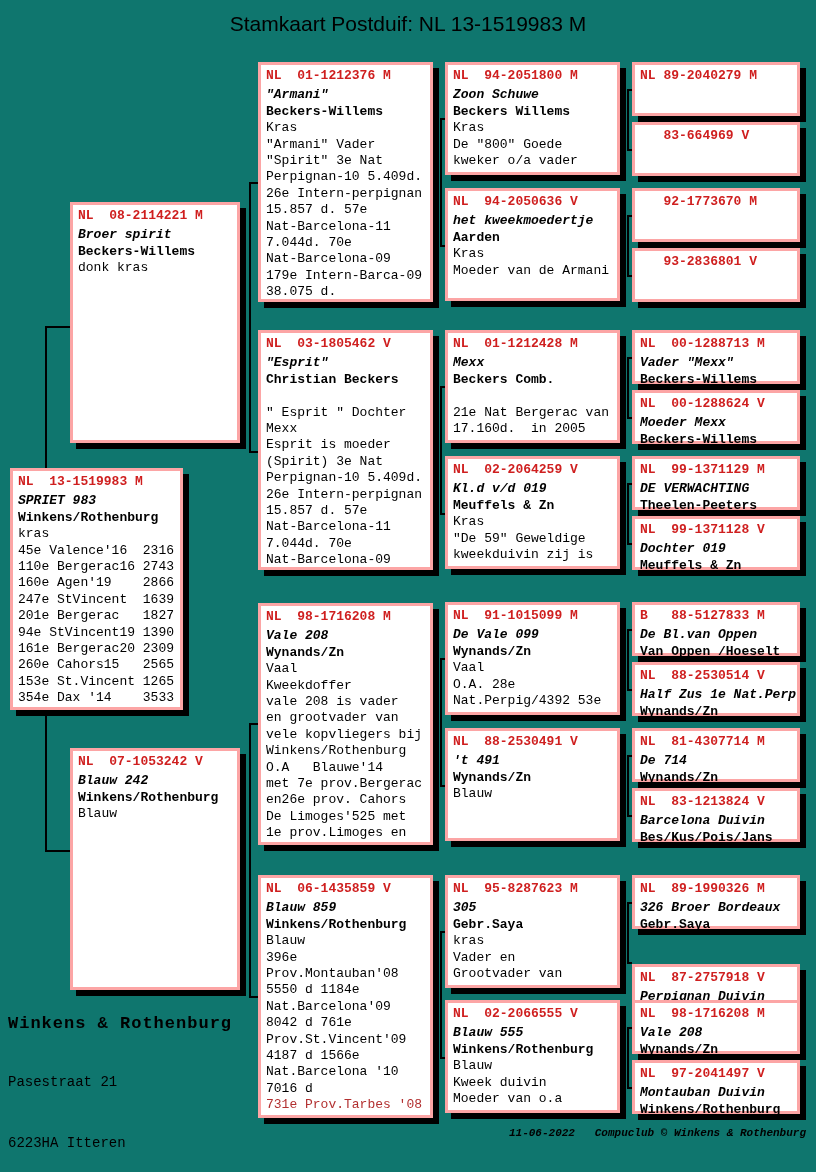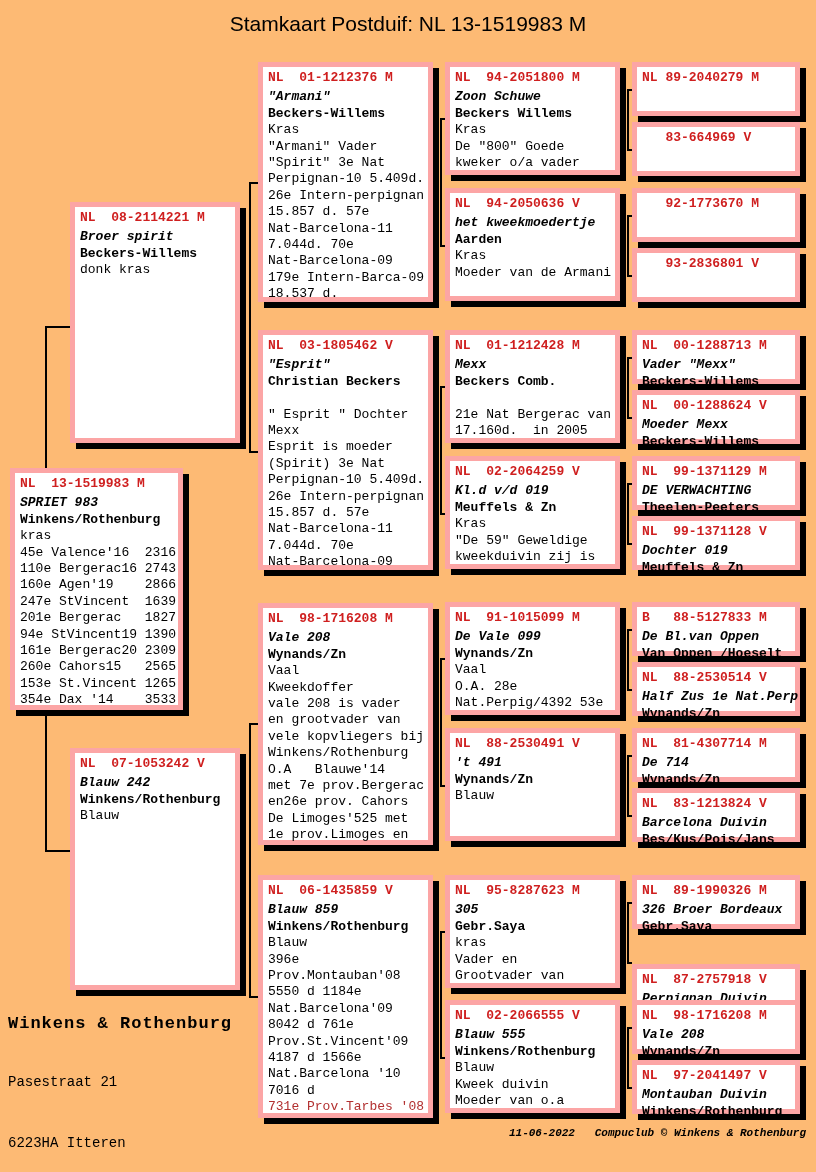--- a/index.html
+++ b/index.html
@@ -1,27 +1,27 @@
 <!DOCTYPE html>
 <html><head>
 <meta charset="utf-8">
 <style>
   html,body { margin:0; padding:0; background:#ffffff; }
   #page {
-    position:relative; width:816px; height:1172px; background:#fdba74;
+    position:relative; width:816px; height:1172px; background:#0f766e;
     font-family:"Liberation Mono","DejaVu Sans Mono",monospace; color:#000;
     overflow:hidden;
   }
   .title {
     position:absolute; top:12px; left:0; width:100%; text-align:center;
     font-family:"Liberation Sans","DejaVu Sans",sans-serif; font-size:21px; color:#000;
   }
   .cline { position:absolute; background:#000; }
   .box {
-    position:absolute; background:#fff; border:5px solid #fca5a5;
+    position:absolute; background:#fff; border:3px solid #fca5a5;
     box-shadow:6px 6px 0 #000; box-sizing:border-box;
     padding:3px 5px 0 5px; font-size:13px; line-height:16.4px;
   }
   .hdr { color:#cf1f1f; font-weight:bold; white-space:pre; margin-bottom:3px; }
   .nm  { font-style:italic; font-weight:bold; white-space:pre; min-height:16.4px; }
   .lf  { font-weight:bold; white-space:pre; min-height:16.4px; }
   .bl  { white-space:pre; min-height:16.4px; }
   .red { color:#b23030; }
   .owner { position:absolute; left:8px; top:1014px; }
   .owner-name { font-weight:bold; font-size:17px; margin-bottom:10px; letter-spacing:1px; }
@@ -118,21 +118,21 @@
         <div class="bl">Kras</div>
         <div class="bl">"Armani" Vader</div>
         <div class="bl">"Spirit" 3e Nat</div>
         <div class="bl">Perpignan-10 5.409d.</div>
         <div class="bl">26e Intern-perpignan</div>
         <div class="bl">15.857 d. 57e</div>
         <div class="bl">Nat-Barcelona-11</div>
         <div class="bl">7.044d. 70e</div>
         <div class="bl">Nat-Barcelona-09</div>
         <div class="bl">179e Intern-Barca-09</div>
-        <div class="bl">18.537 d.</div>
+        <div class="bl">38.075 d.</div>
       </div>
       <div class="box" style="left: 258px; top: 330px; width: 175px; height: 240px;">
         <div class="hdr">NL  03-1805462 V</div>
         <div class="nm">"Esprit"</div>
         <div class="lf">Christian Beckers</div>
         <div class="bl"></div>
         <div class="bl">" Esprit " Dochter</div>
         <div class="bl">Mexx</div>
         <div class="bl">Esprit is moeder</div>
         <div class="bl">(Spirit) 3e Nat</div>

